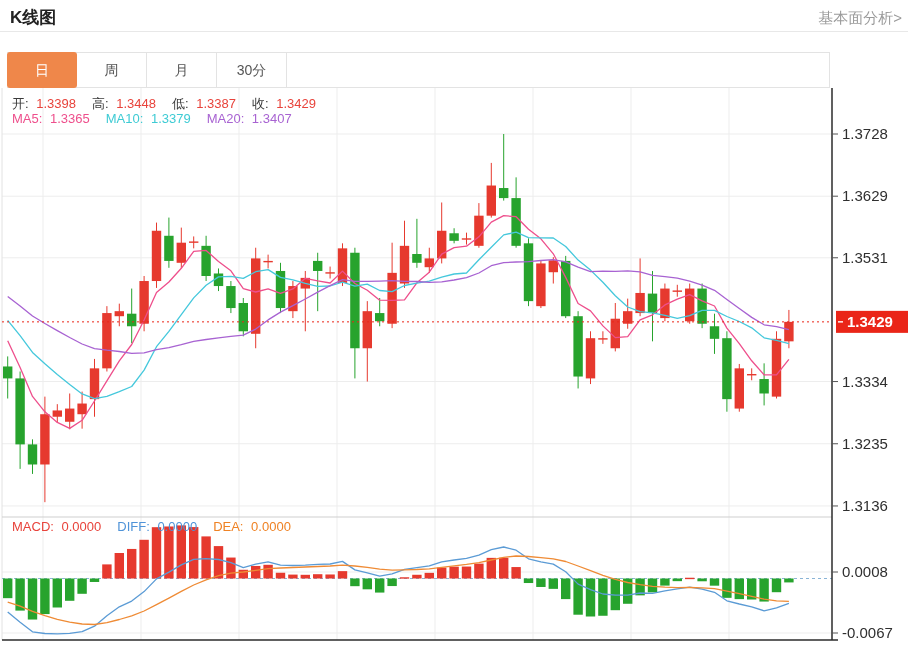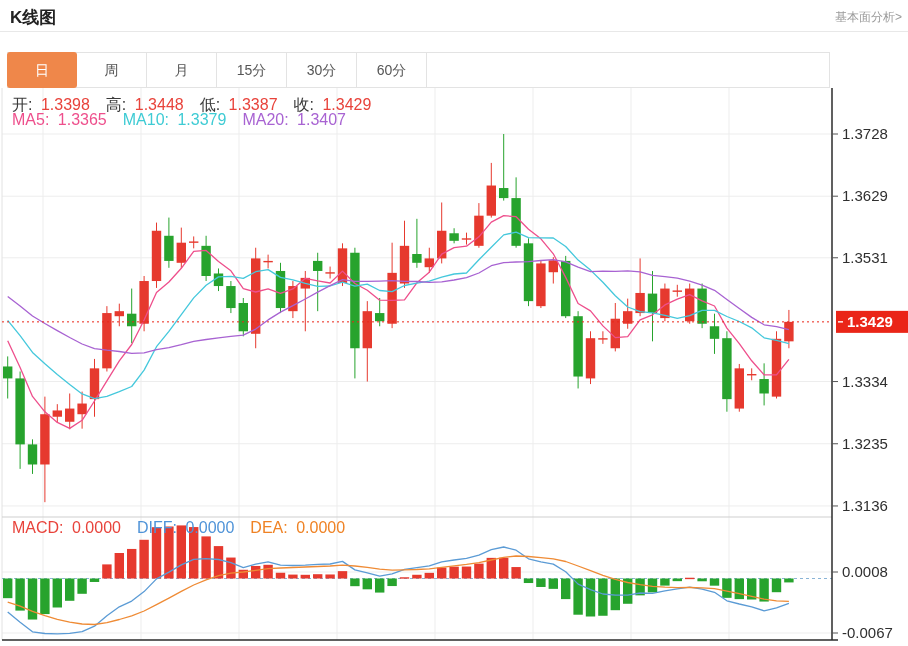--- a/index.html
+++ b/index.html
@@ -1,47 +1,45 @@
 <!DOCTYPE html>
 <html><head>
 <meta charset="utf-8">
 <style>
   html,body{margin:0;padding:0;background:#fff;width:908px;height:646px;overflow:hidden;
     font-family:"Liberation Sans","DejaVu Sans",sans-serif;-webkit-font-smoothing:antialiased;}
   #app{position:relative;width:908px;height:558px;background:#fff;}
   .page-title{position:absolute;left:10px;top:6px;font-size:17px;font-weight:bold;color:#222;}
-  .top-link{position:absolute;right:6px;top:9px;font-size:12px;color:#9a9a9a;cursor:pointer;}
+  .top-link{position:absolute;right:6px;top:9px;font-size:15px;color:#9a9a9a;cursor:pointer;}
   .title-sep{position:absolute;left:0;top:31px;width:908px;height:1px;background:#e8e8e8;}
   .tabbar{position:absolute;left:7px;top:52px;width:823px;height:36px;display:flex;
     border-top:1px solid #e3e3e3;border-bottom:1px solid #e3e3e3;box-sizing:border-box;}
   .tab{width:70px;height:34px;line-height:34px;text-align:center;font-size:14px;color:#555;
     border-right:1px solid #e3e3e3;box-sizing:border-box;cursor:pointer;background:#fff;}
   .tab.active{background:#ef874a;color:#fff;border:none;border-radius:3px;height:36px;line-height:36px;margin-top:-1px;}
   .tab-fill{flex:1;border-right:1px solid #e3e3e3;box-sizing:border-box;}
-  .legend-row{position:absolute;left:12px;font-size:16px;white-space:nowrap;pointer-events:none;}
+  .legend-row{position:absolute;left:12px;font-size:13px;white-space:nowrap;pointer-events:none;}
   .legend-row span{margin-right:4px;}
   .legend-row .pair{margin-right:12px;display:inline-block;}
   .lab{color:#3a3a3a;}
   svg{position:absolute;left:0;top:88px;}
 </style>
 </head>
 <body>
 <div id="app">
 
   <div class="page-title">K线图</div>
   <div class="top-link">基本面分析&gt;</div>
   <div class="title-sep"></div>
 
   <div class="tabbar" id="tabbar">
       <div class="tab active">日</div>
       <div class="tab">周</div>
       <div class="tab">月</div>
-      <div class="tab">15分</div>
       <div class="tab">30分</div>
-      <div class="tab">60分</div>
       <div class="tab-fill"></div>
     </div>
 
   <svg id="chart-svg" width="908" height="558">
       <line x1="43" y1="0" x2="43" y2="552" stroke="#ededed" stroke-width="1"></line>
       <line x1="141" y1="0" x2="141" y2="552" stroke="#ededed" stroke-width="1"></line>
       <line x1="239" y1="0" x2="239" y2="552" stroke="#ededed" stroke-width="1"></line>
       <line x1="337" y1="0" x2="337" y2="552" stroke="#ededed" stroke-width="1"></line>
       <line x1="435" y1="0" x2="435" y2="552" stroke="#ededed" stroke-width="1"></line>
       <line x1="533" y1="0" x2="533" y2="552" stroke="#ededed" stroke-width="1"></line>

